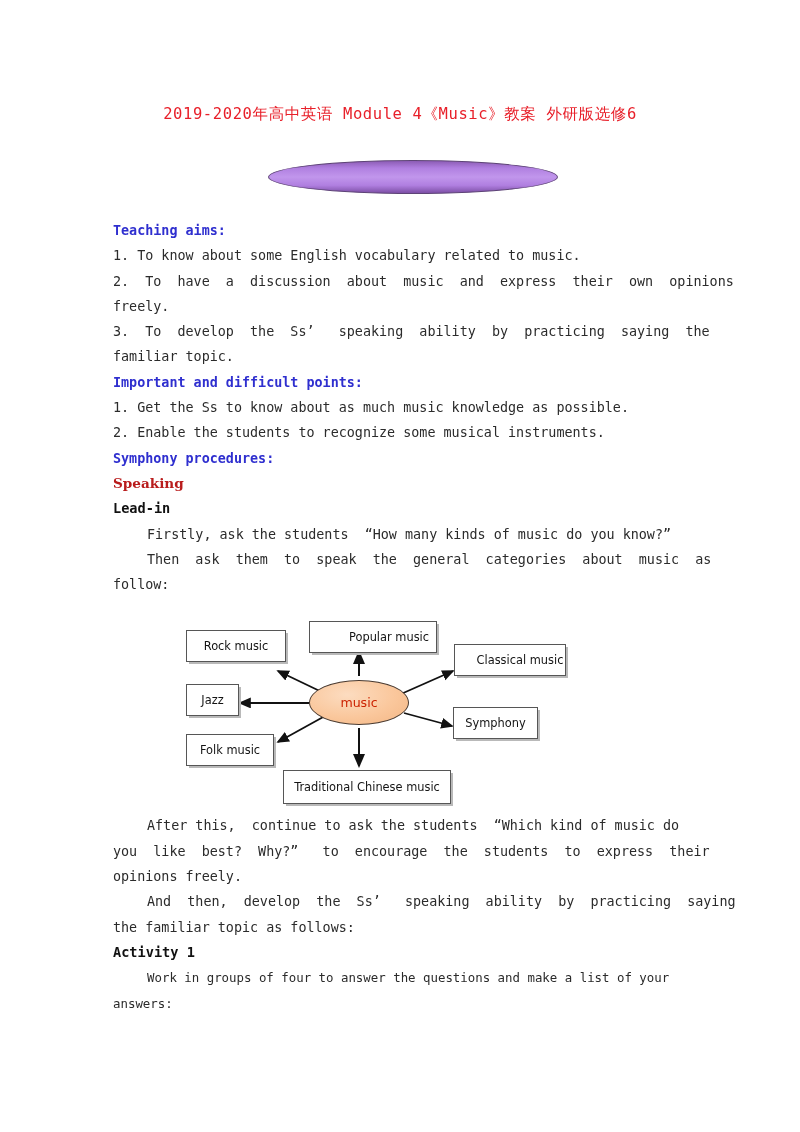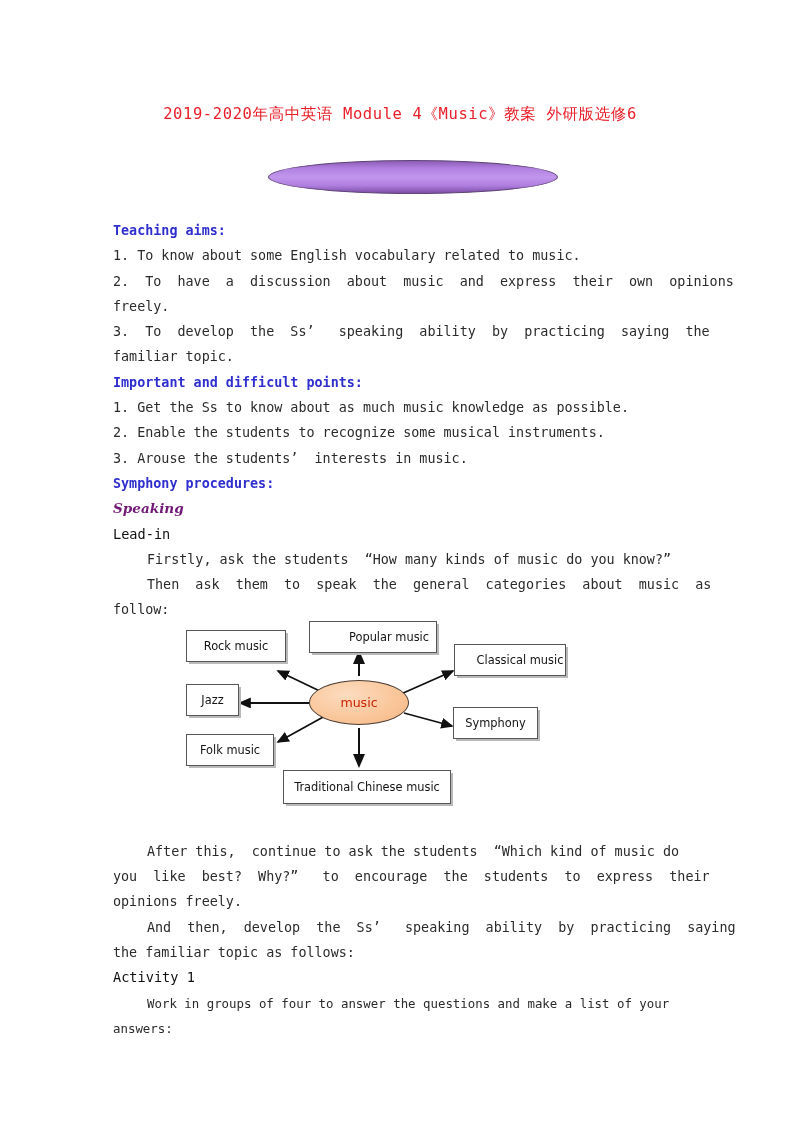--- a/index.html
+++ b/index.html
@@ -77,29 +77,28 @@
     line-height: 25.3px;
     font-weight: bold;
     color: #2f2fcf;
     white-space: pre;
   }
   .head-pink {
     font-family: "DejaVu Serif", serif;
     font-size: 13.6px;
     line-height: 25.3px;
     font-weight: bold;
-    font-style: italic;
-    color: #701a75;
+    color: #b91c1c;
     white-space: pre;
   }
   .head-black {
     font-family: "DejaVu Sans Mono", "Liberation Mono", monospace;
     font-size: 13.6px;
     line-height: 25.3px;
-    font-weight: normal;
+    font-weight: bold;
     color: #111111;
     white-space: pre;
   }
   .line.small {
     font-size: 12.4px;
     line-height: 25.3px;
   }
 
   .spacer-diagram { height: 216px; }
 
@@ -163,21 +162,20 @@
     <div class="line">1. To know about some English vocabulary related to music.</div>
     <div class="line">2.  To  have  a  discussion  about  music  and  express  their  own  opinions</div>
     <div class="line">freely.</div>
     <div class="line">3.  To  develop  the  Ss’   speaking  ability  by  practicing  saying  the</div>
     <div class="line">familiar topic.</div>
 
     <div class="head-blue">Important and difficult points:</div>
 
     <div class="line">1. Get the Ss to know about as much music knowledge as possible.</div>
     <div class="line">2. Enable the students to recognize some musical instruments.</div>
-    <div class="line">3. Arouse the students’  interests in music.</div>
 
     <div class="head-blue">Symphony procedures:</div>
 
     <div class="head-pink">Speaking</div>
 
     <div class="head-black">Lead-in</div>
 
     <div class="line indent">Firstly, ask the students  “How many kinds of music do you know?”</div>
     <div class="line indent">Then  ask  them  to  speak  the  general  categories  about  music  as</div>
     <div class="line">follow:</div>

